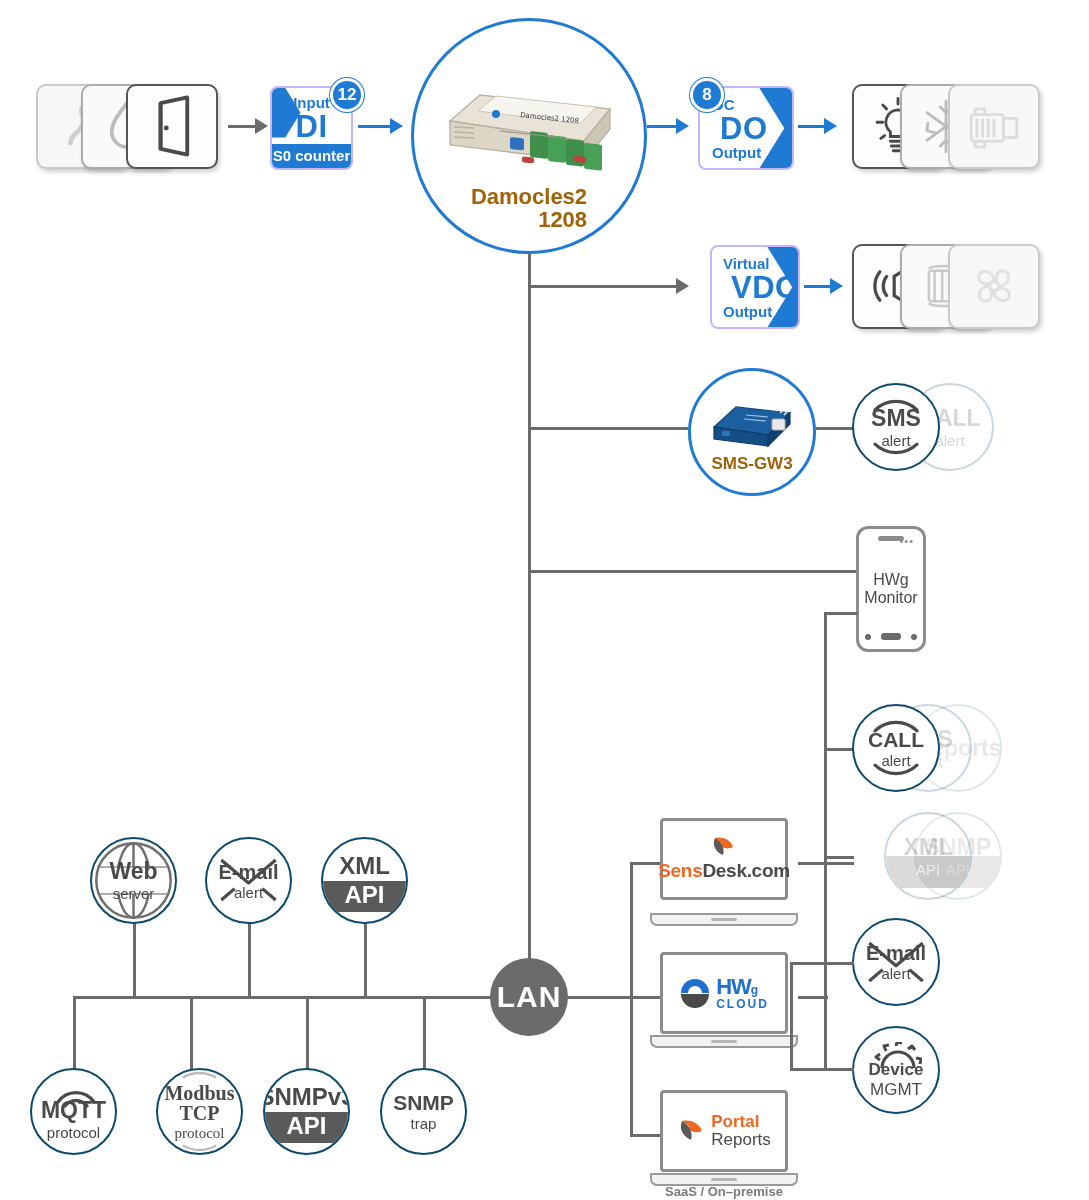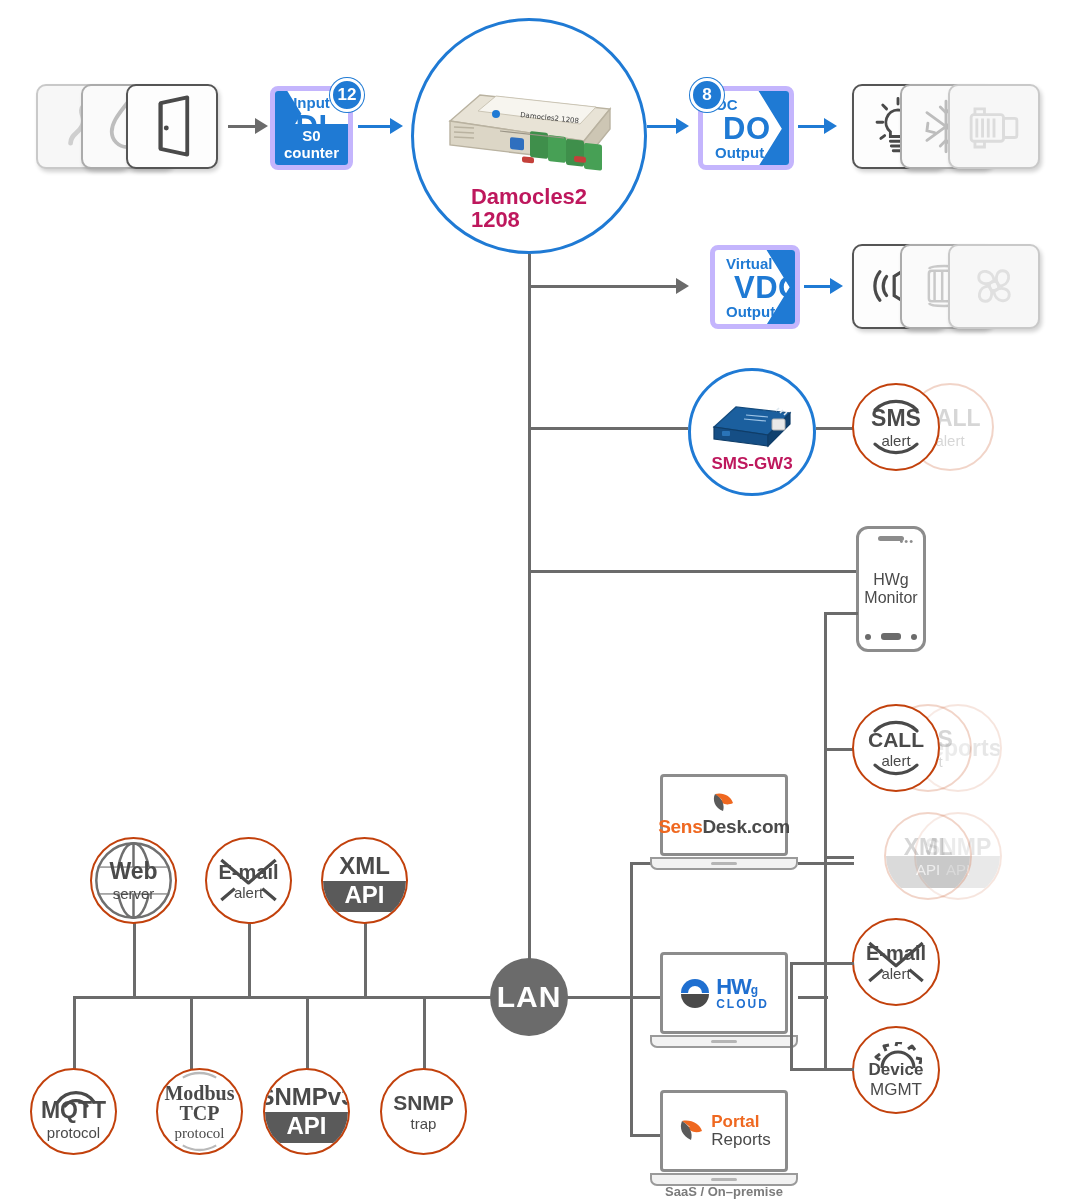--- a/index.html
+++ b/index.html
@@ -42,21 +42,21 @@
     box-shadow: 2px 3px 4px rgba(0,0,0,.18);
   }
   .tile.f1 { border-color: #c9c9c9; background: #f7f7f7; }
   .tile.f2 { border-color: #ababab; background: #fafafa; }
   .tile svg { display: block; width: 100%; height: 100%; }
 
   
   .iobadge {
     position: absolute;
     width: 92px; height: 84px;
-    border: 5px solid #c4b5fd;
+    border: 2px solid #c4b5fd;
     border-radius: 8px;
     background: #fff;
     overflow: hidden;
   }
   .iobadge .chev {
     position: absolute; inset: 0;
   }
   .iobadge .txt {
     position: absolute; inset: 0;
     display: flex; flex-direction: column;
@@ -85,30 +85,30 @@
   
   .devcircle {
     position: absolute;
     border-radius: 50%;
     background: #fff;
     border: 3px solid #1f7ad4;
     display: flex; flex-direction: column;
     align-items: center; justify-content: flex-start;
   }
   .devcircle .caption {
-    color: #be185d; font-weight: bold; text-align: left;
+    color: #a16207; font-weight: bold; text-align: right;
     line-height: 1.05;
   }
 
   
   .roundicon {
     position: absolute;
     border-radius: 50%;
     background: #fff;
-    border: 2px solid #c2410c;
+    border: 2px solid #0c4a6e;
     overflow: hidden;
     display: flex; flex-direction: column;
     align-items: center; justify-content: center;
     color: #4a4a4a;
   }
   .roundicon .l1 { font-size: 23px; font-weight: bold; line-height: 1; }
   .roundicon .l2 { font-size: 15px; line-height: 1; margin-top: 3px; }
   .roundicon.dark-bottom::after {
     content: ""; position: absolute;
     left: 0; right: 0; top: 50%; bottom: 10px;
@@ -562,21 +562,21 @@
       <div class="l1" style="font-size:21px;">SNMP</div>
       <div class="l2">trap</div>
     </div>
   </div>
 
   <div class="wire h" style="left:566px; top:996px; width:102px;"></div>
   <div class="wire v" style="left:630px; top:862px; height:272px;"></div>
   <div class="wire h" style="left:630px; top:862px; width:35px;"></div>
   <div class="wire h" style="left:630px; top:1134px; width:35px;"></div>
 
-  <div class="laptop" style="left:650px; top:774px; width:148px; height:96px;">
+  <div class="laptop" style="left:650px; top:818px; width:148px; height:108px;">
     <div class="screen" style="width:128px; height:82px;">
       <div style="display:flex; flex-direction:column; align-items:center;">
         <svg width="26" height="22" viewBox="0 0 26 22" style="margin-bottom:2px;" aria-hidden="true">
           <path d="M4 2c8-2 16 2 18 9 -6 3 -12 1 -14 -4 4 1 7 3 9 6" fill="#ef6820"></path>
           <path d="M4 2c-3 6 0 14 8 17 2-6 -1-13 -8-17z" fill="#5a5a5a"></path>
         </svg>
         <div class="brand-sens">
           <span class="o">Sens</span><span class="d">Desk.com</span>
         </div>
       </div>

